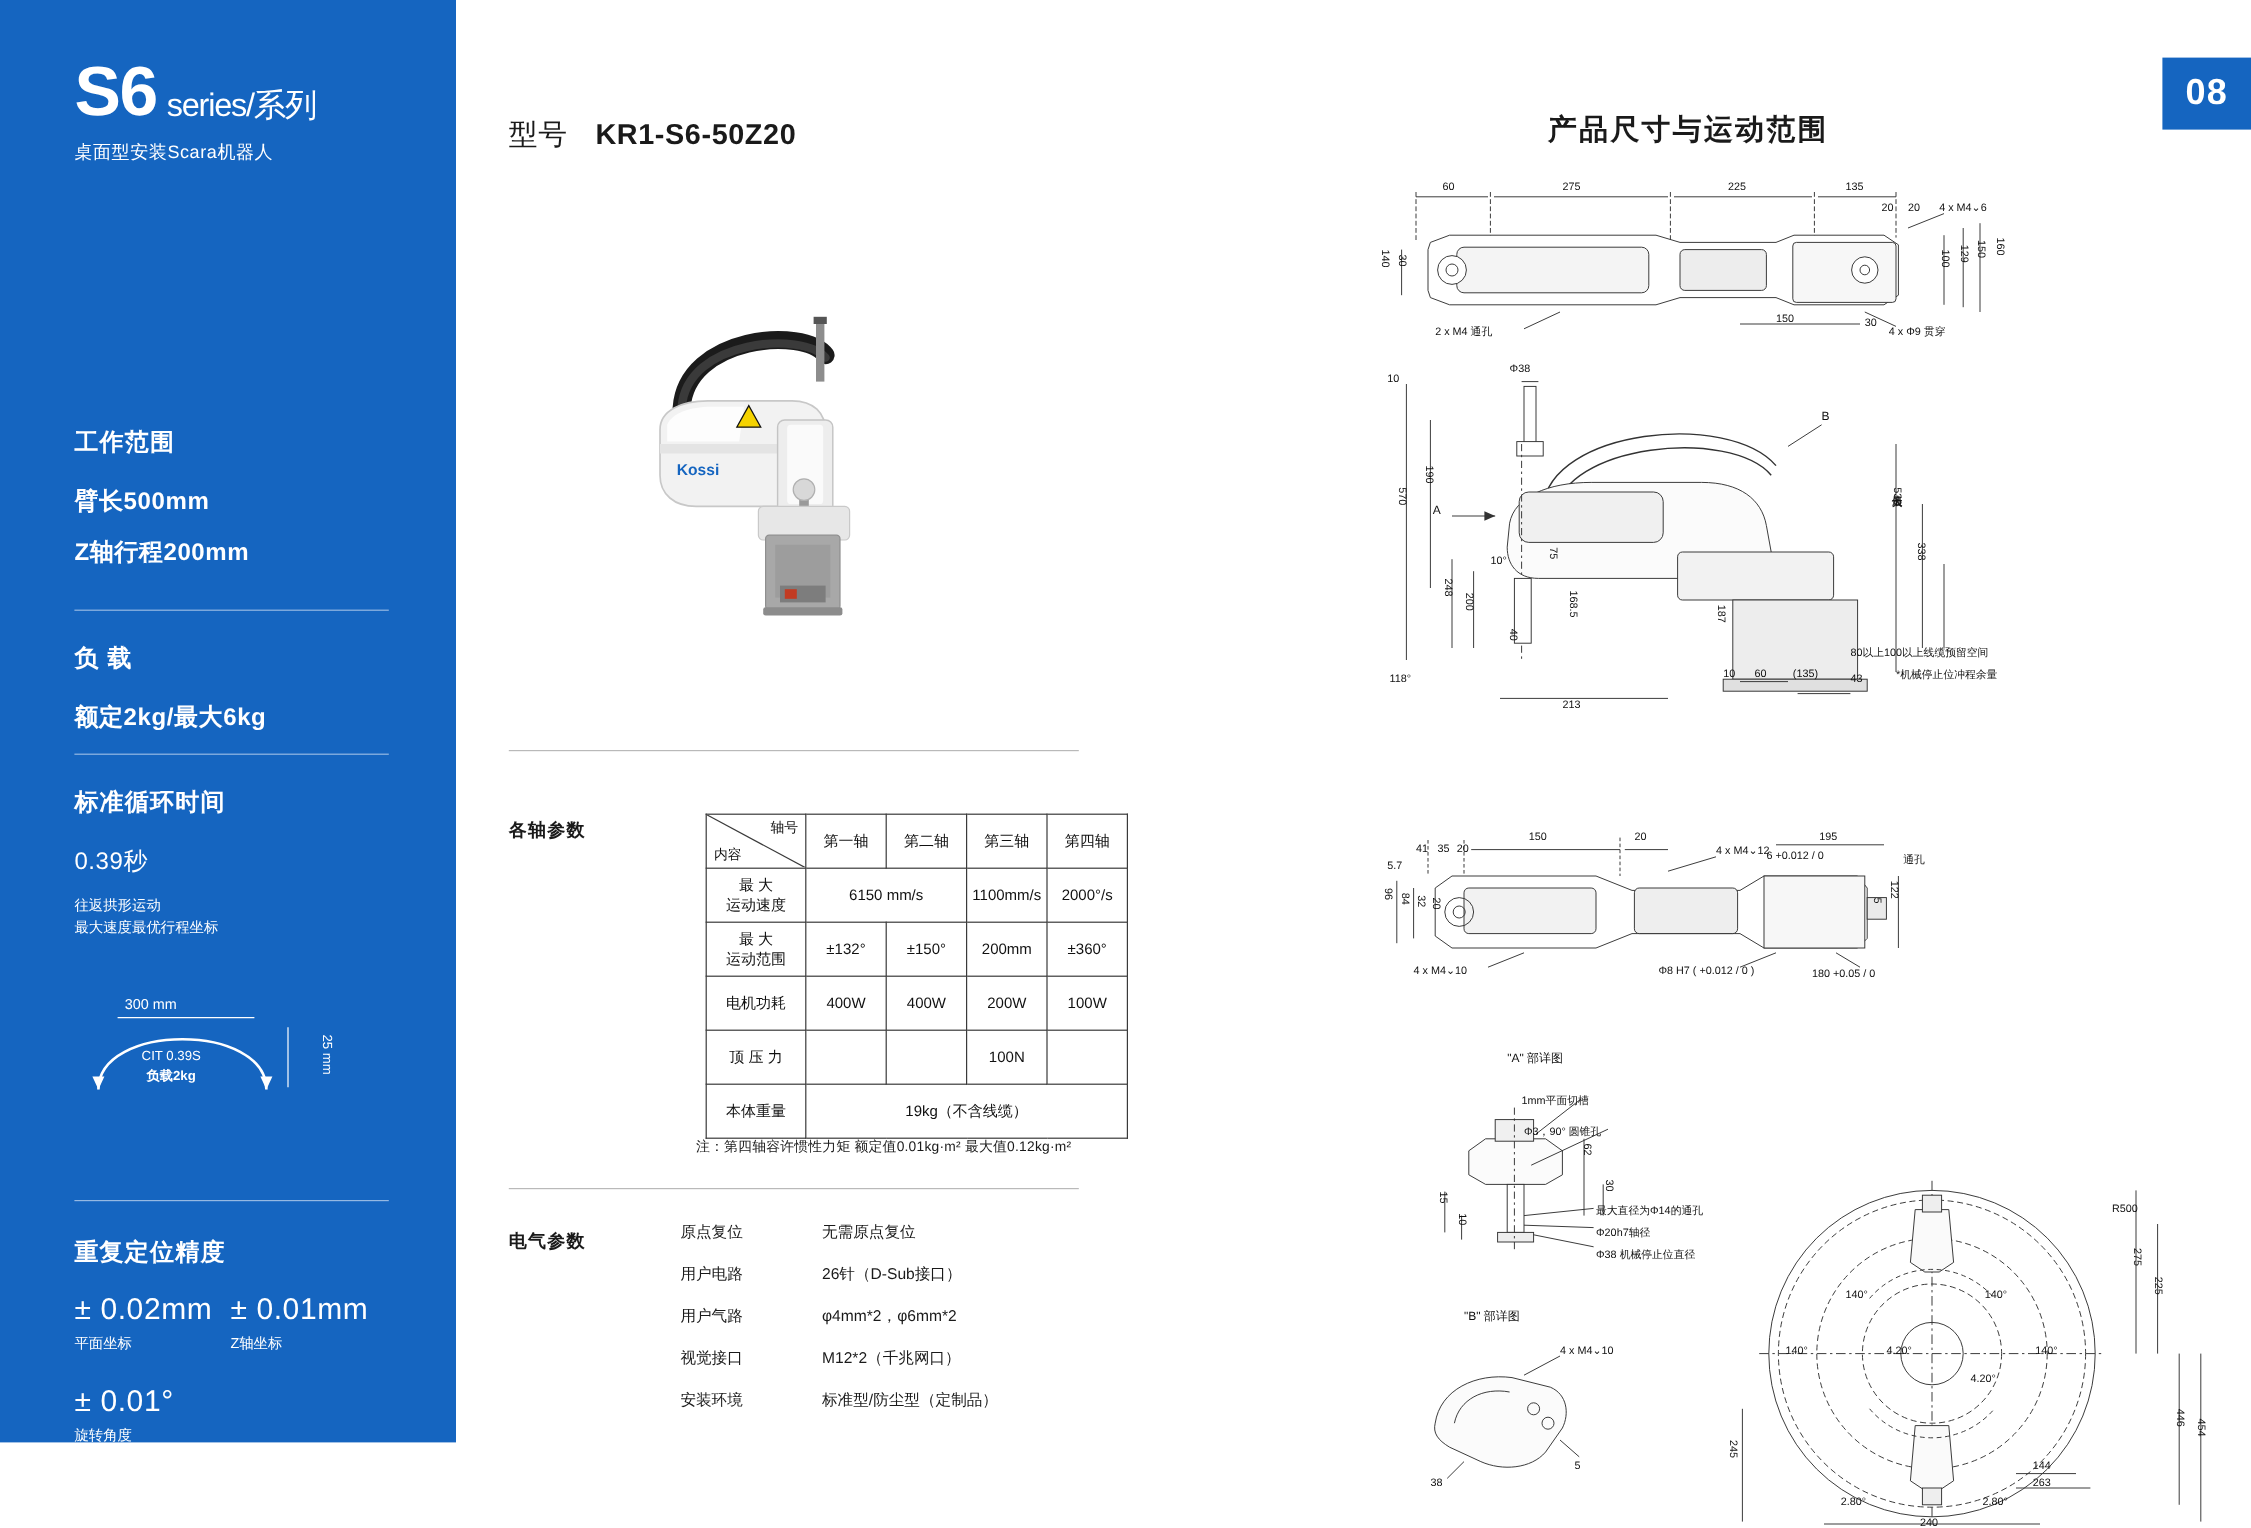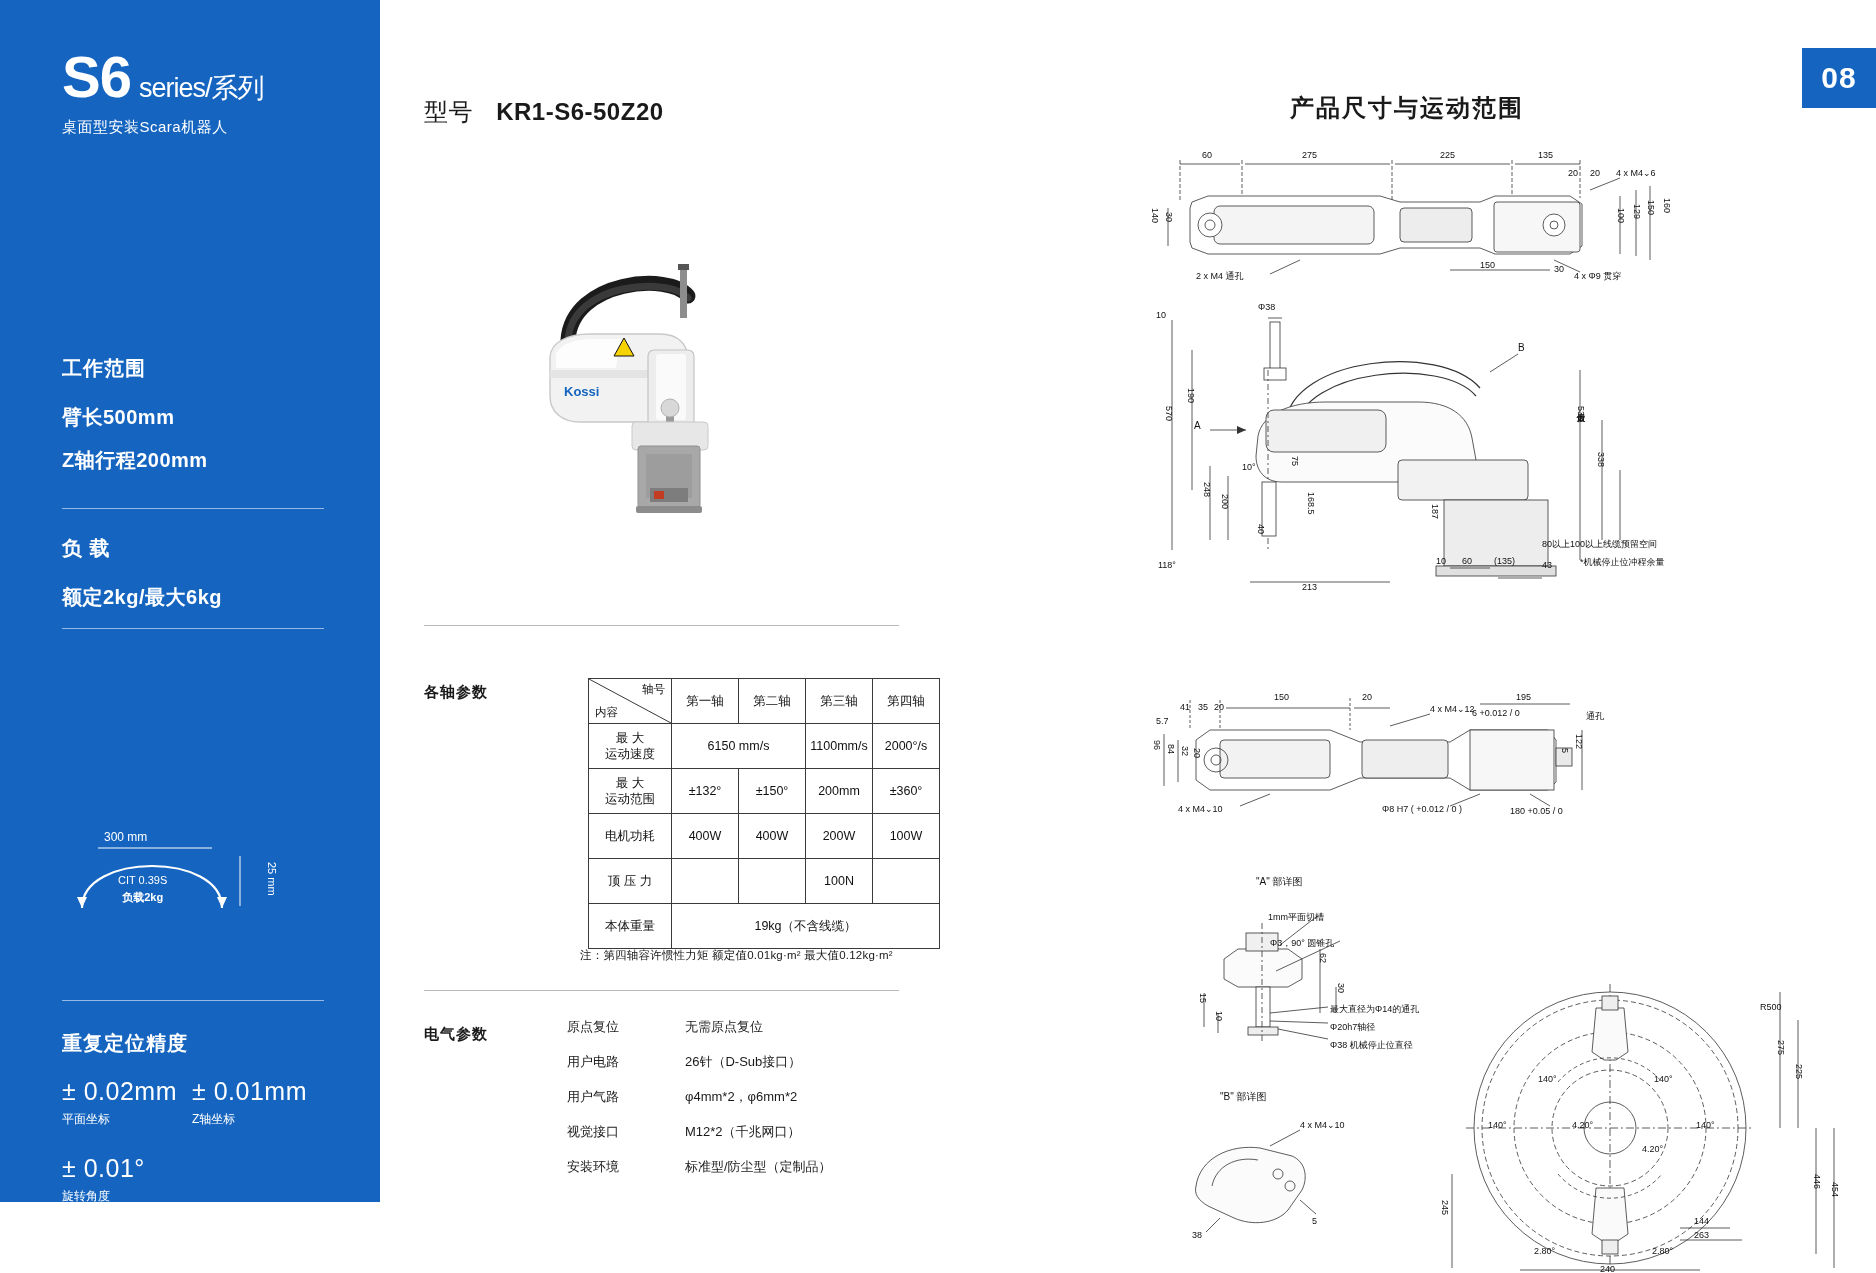--- a/index.html
+++ b/index.html
@@ -295,20 +295,26 @@
 
   <div class="rule" style="top:508px;"></div>
 
   <div class="side-block" style="top:535px;">
     <div class="side-h">负 载</div>
     <div class="side-v">额定2kg/最大6kg</div>
   </div>
 
   <div class="rule" style="top:628px;"></div>
 
+  <div class="side-block" style="top:655px;">
+    <div class="side-h">标准循环时间</div>
+    <div class="side-v-reg" style="margin-bottom:14px;">0.39秒</div>
+    <div class="side-small">往返拱形运动</div>
+    <div class="side-small">最大速度最优行程坐标</div>
+  </div>
 
   <div class="cycle-wrap" style="top:830px;">
     <div class="cyc-label-top">300 mm</div>
     <svg width="230" height="90" viewBox="0 0 230 90">
       <path d="M20,78 C20,22 160,22 160,78" fill="none" stroke="#ffffff" stroke-width="2.2"></path>
       <path d="M20,78 l-5,-11 l10,0 z" fill="#ffffff"></path>
       <path d="M160,78 l-5,-11 l10,0 z" fill="#ffffff"></path>
       <line x1="36" y1="18" x2="150" y2="18" stroke="#ffffff" stroke-width="1"></line>
       <line x1="178" y1="26" x2="178" y2="76" stroke="#ffffff" stroke-width="1"></line>
     </svg>

